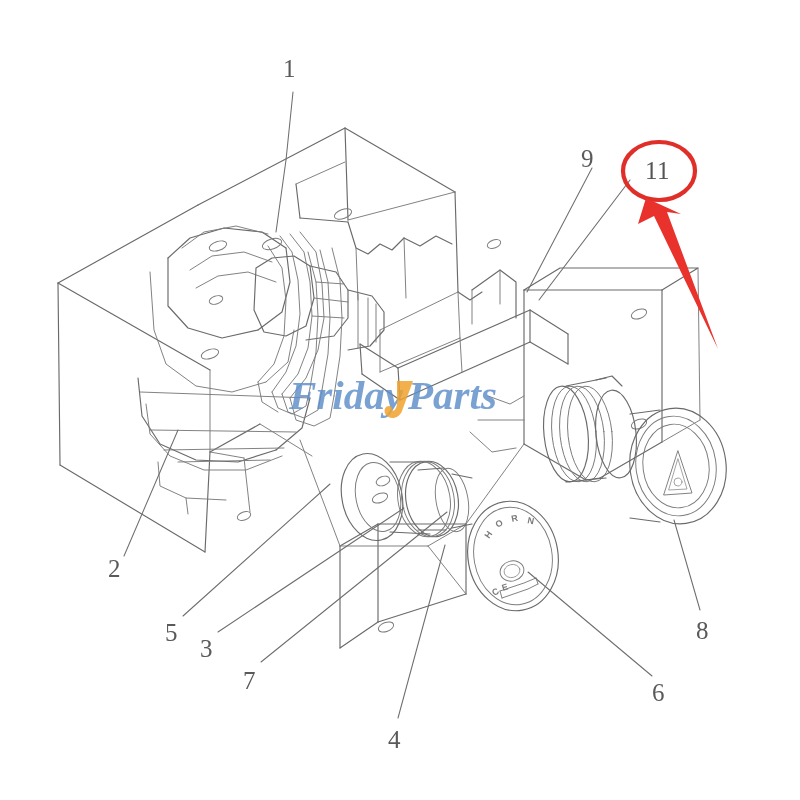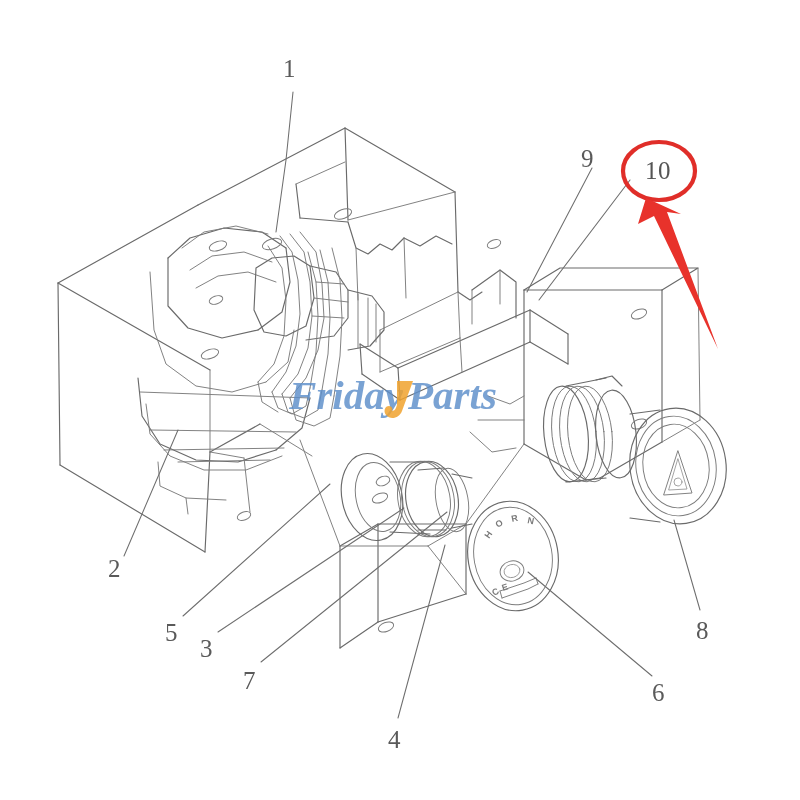--- a/index.html
+++ b/index.html
@@ -334,15 +334,15 @@
 
   <div class="callout-num" style="left:283px; top:56px;">1</div>
   <div class="callout-num" style="left:108px; top:556px;">2</div>
   <div class="callout-num" style="left:200px; top:636px;">3</div>
   <div class="callout-num" style="left:388px; top:727px;">4</div>
   <div class="callout-num" style="left:165px; top:620px;">5</div>
   <div class="callout-num" style="left:652px; top:680px;">6</div>
   <div class="callout-num" style="left:243px; top:668px;">7</div>
   <div class="callout-num" style="left:696px; top:618px;">8</div>
   <div class="callout-num" style="left:581px; top:146px;">9</div>
-  <div class="callout-num highlighted" style="left:645px; top:158px;">10</div>
+  <div class="callout-num highlighted" style="left:645px; top:158px;">11</div>
 
 </div>
 
 </body></html>

